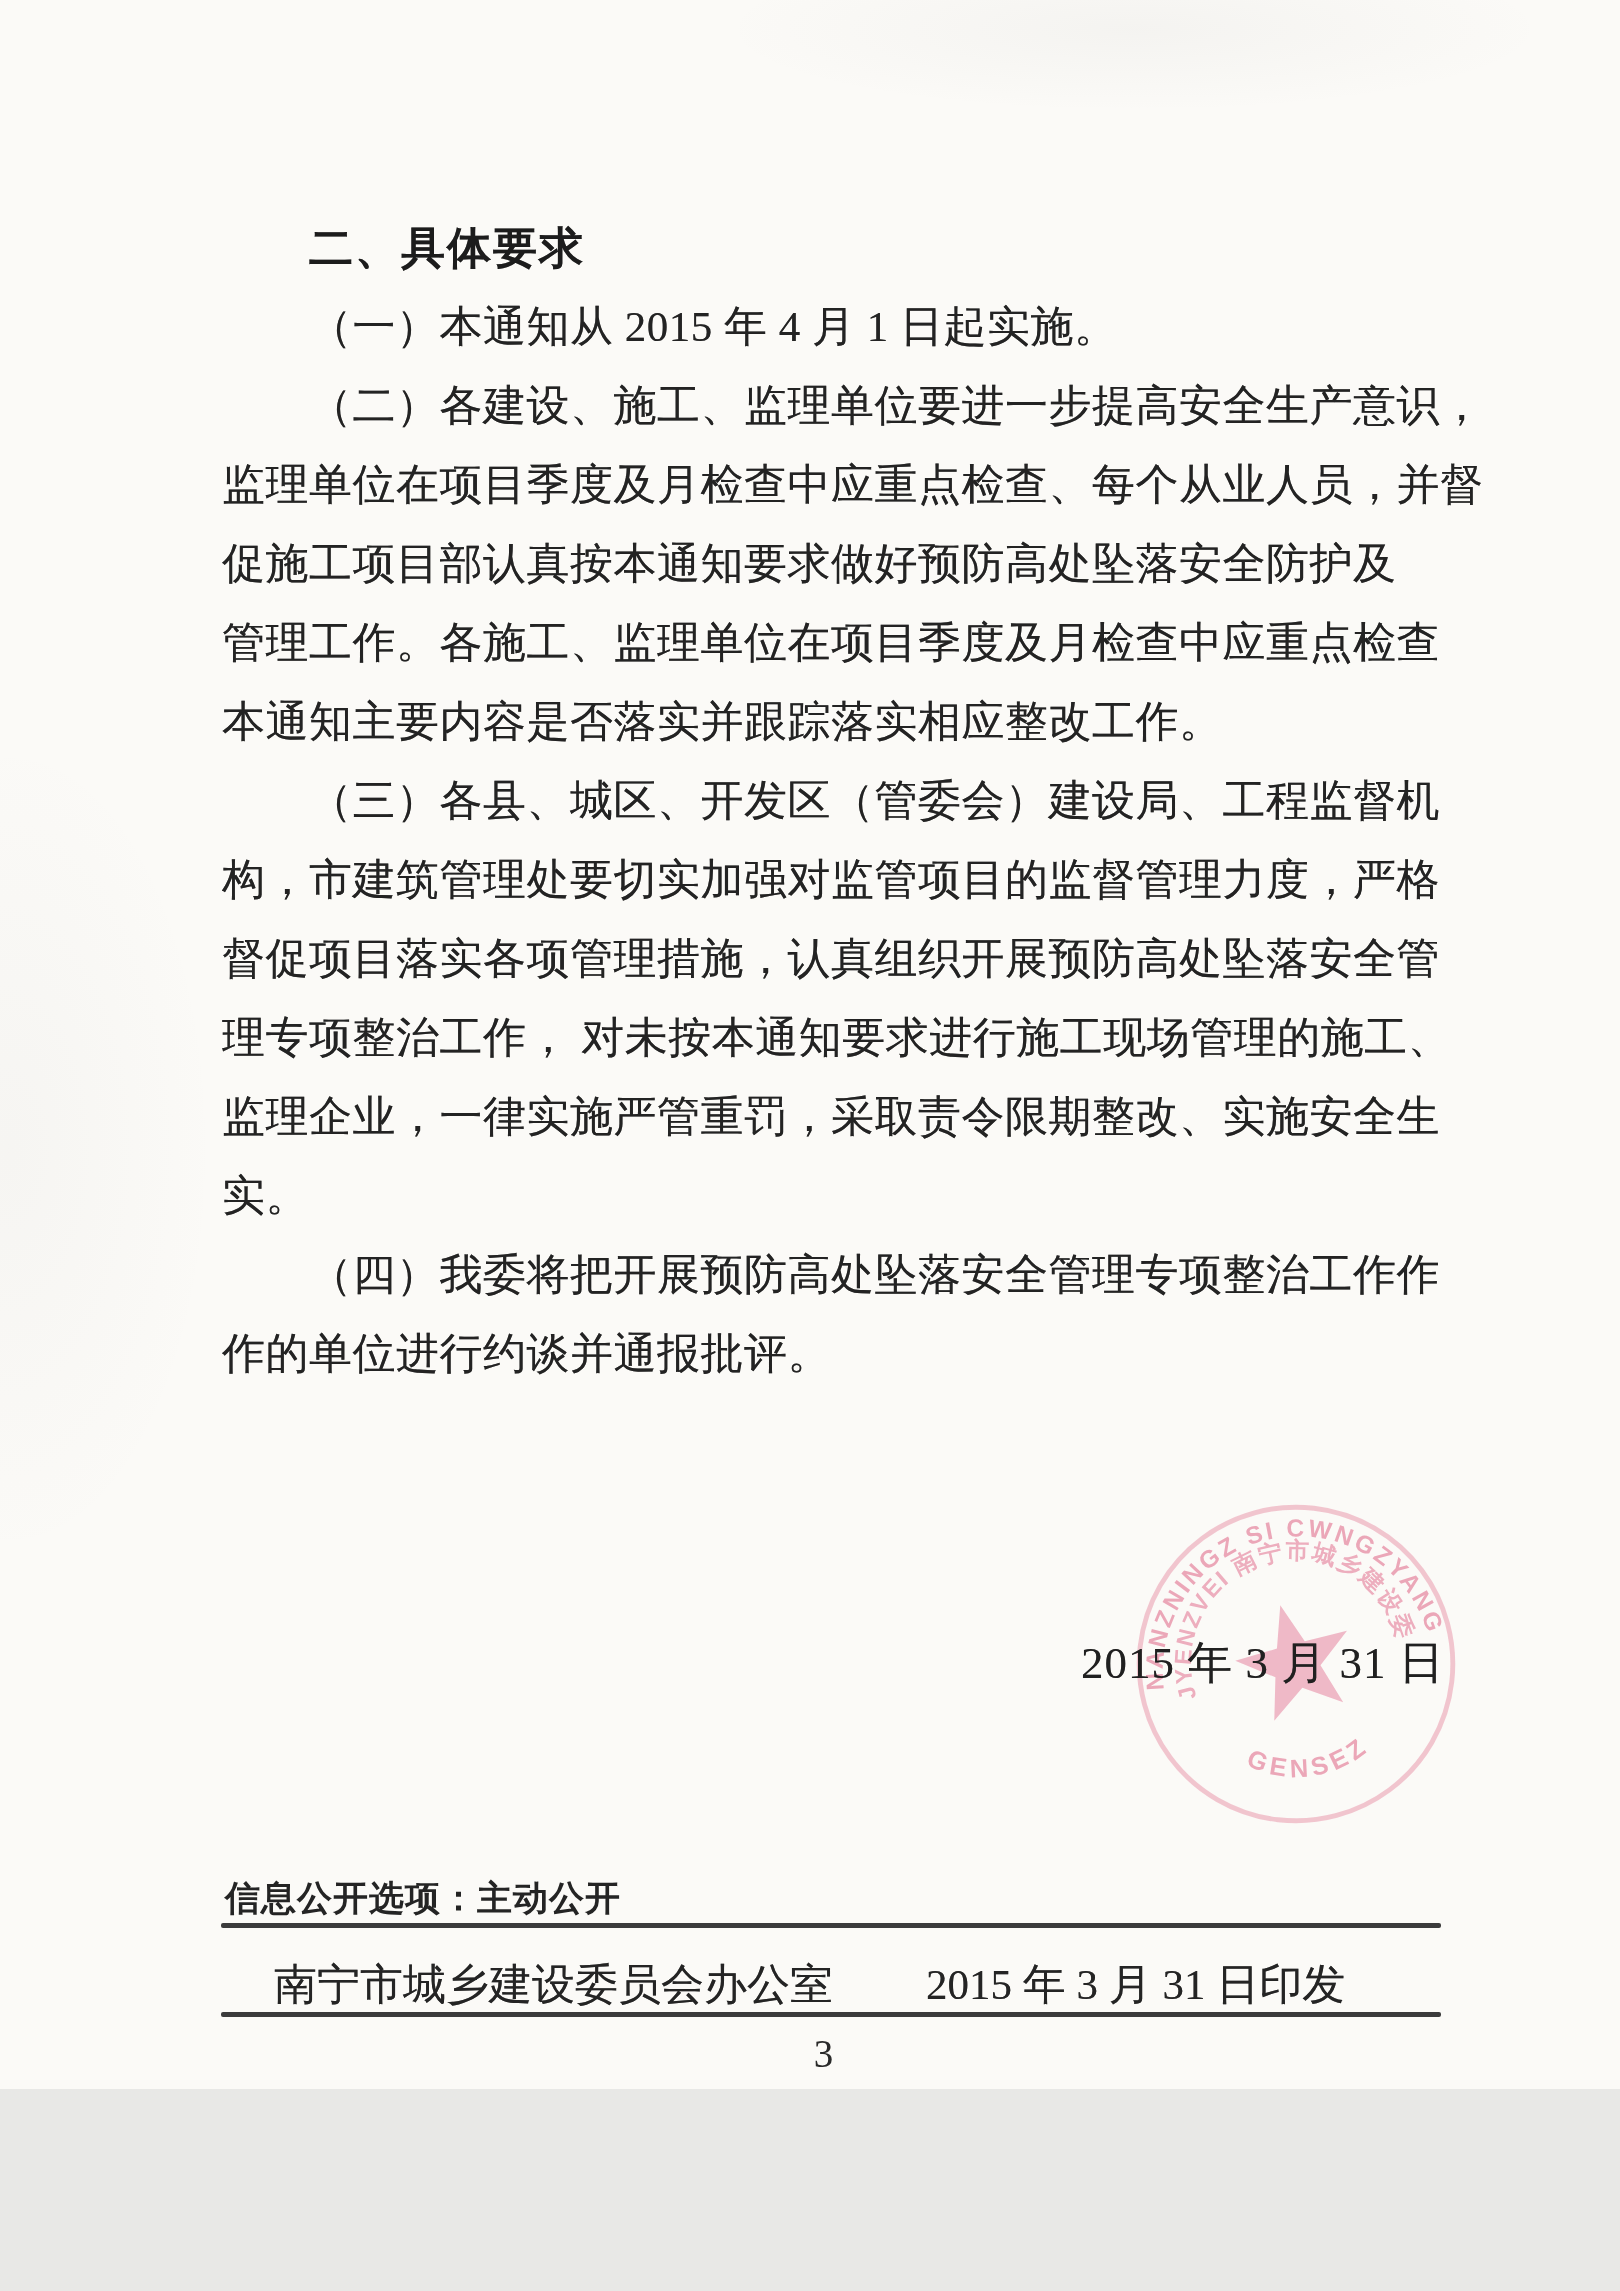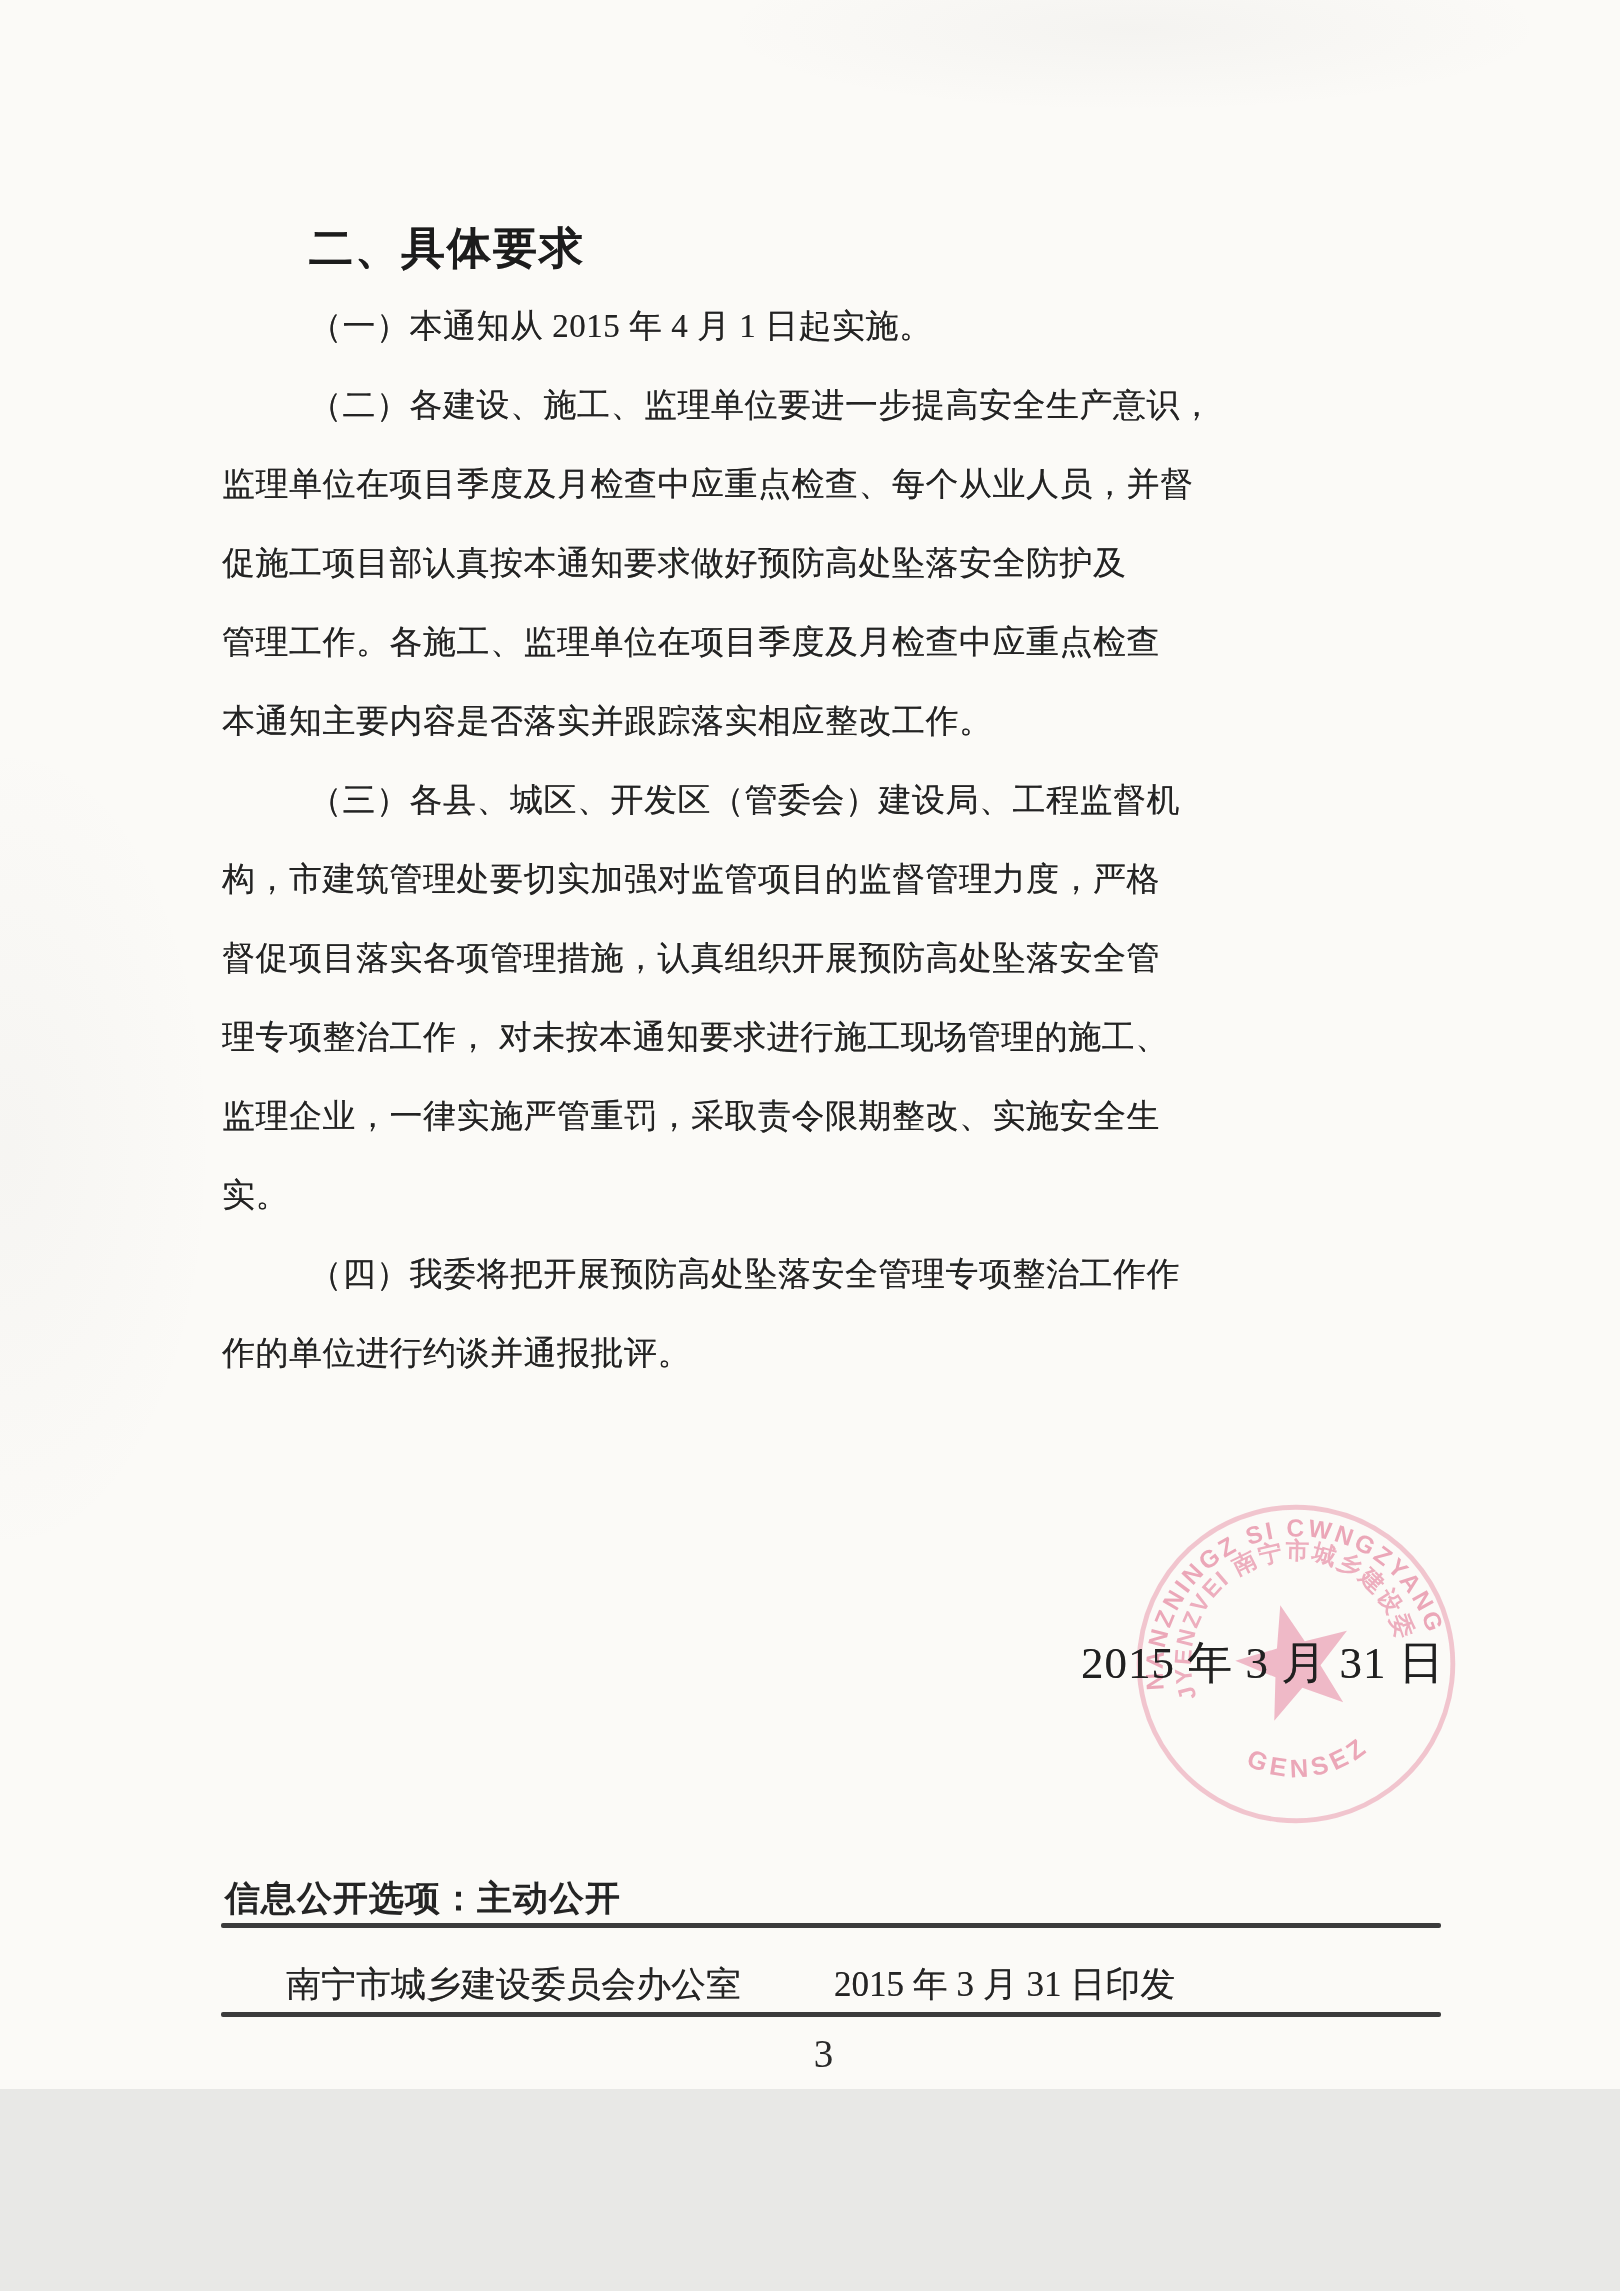--- a/index.html
+++ b/index.html
@@ -18,21 +18,21 @@
 
   
   .body-text {
     position:absolute;
     left:222px; top:208px;
     width:1220px;
   }
   .line {
     height:79px;
     line-height:79px;
-    font-size:33px;
+    font-size:43px;
     white-space:pre;
     letter-spacing:0.5px;
     color:#232323;
     text-shadow:0 0 0.6px rgba(35,35,35,0.6);
   }
   .line.indent { text-indent:87px; }
   .line.heading {
     font-family:"Liberation Sans", sans-serif;
     font-weight:700;
     font-size:44px;
@@ -80,22 +80,22 @@
     left:221px;
     width:1220px;
     height:4.9px;
     background:#3b3b3b;
     border-radius:2px;
   }
   .rule-1 { top:1923px; }
   .rule-2 { top:2012px; }
   .footer-issuer-line {
     position:absolute;
-    left:286px; top:1958px;
-    font-size:35px;
+    left:274px; top:1958px;
+    font-size:43px;
     line-height:53px;
     white-space:pre;
     color:#242424;
     display:flex;
     text-shadow:0 0 0.6px rgba(35,35,35,0.6);
   }
   .footer-issuer-line .print-date { margin-left:93px; }
 
   .page-number {
     position:absolute;

